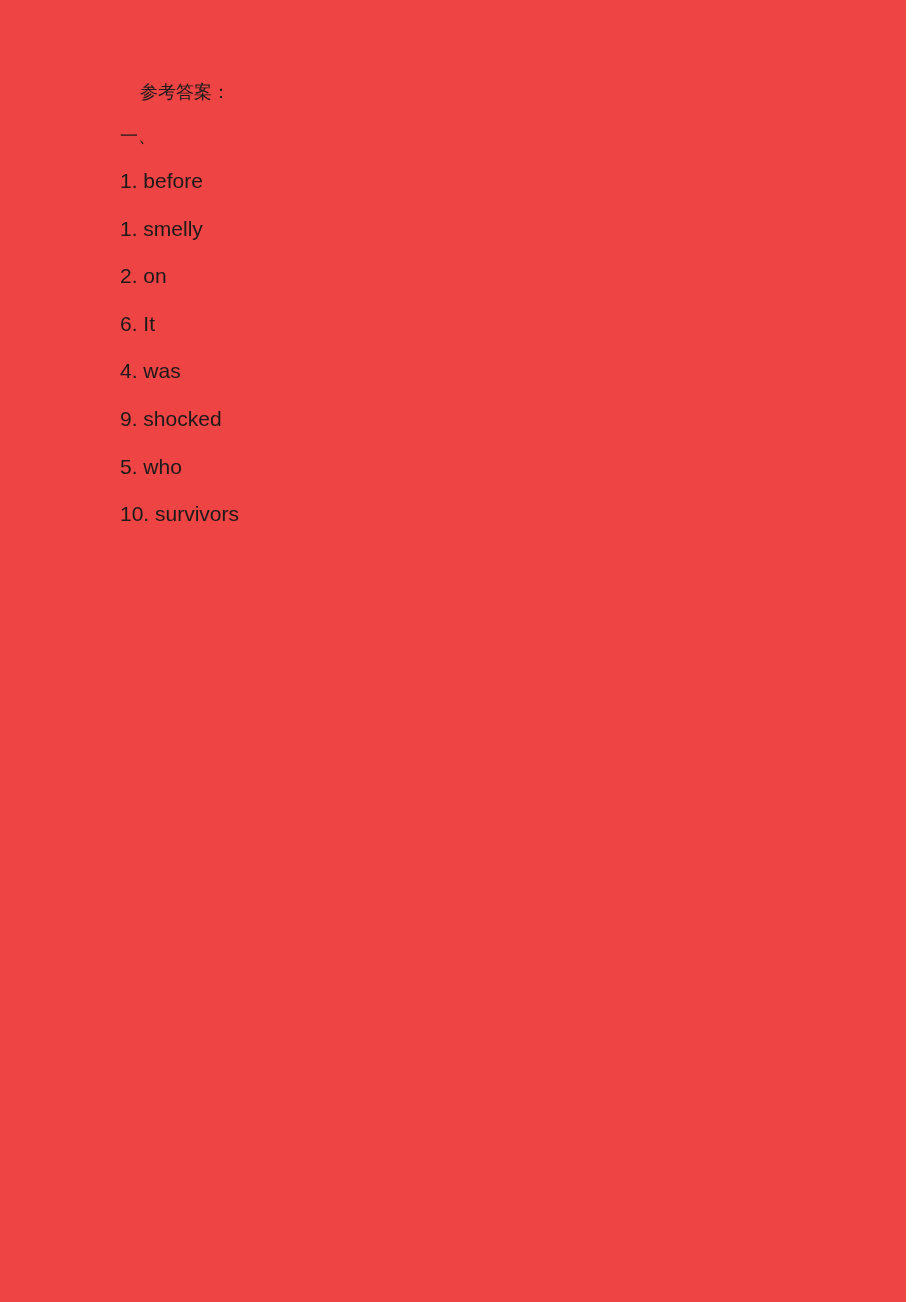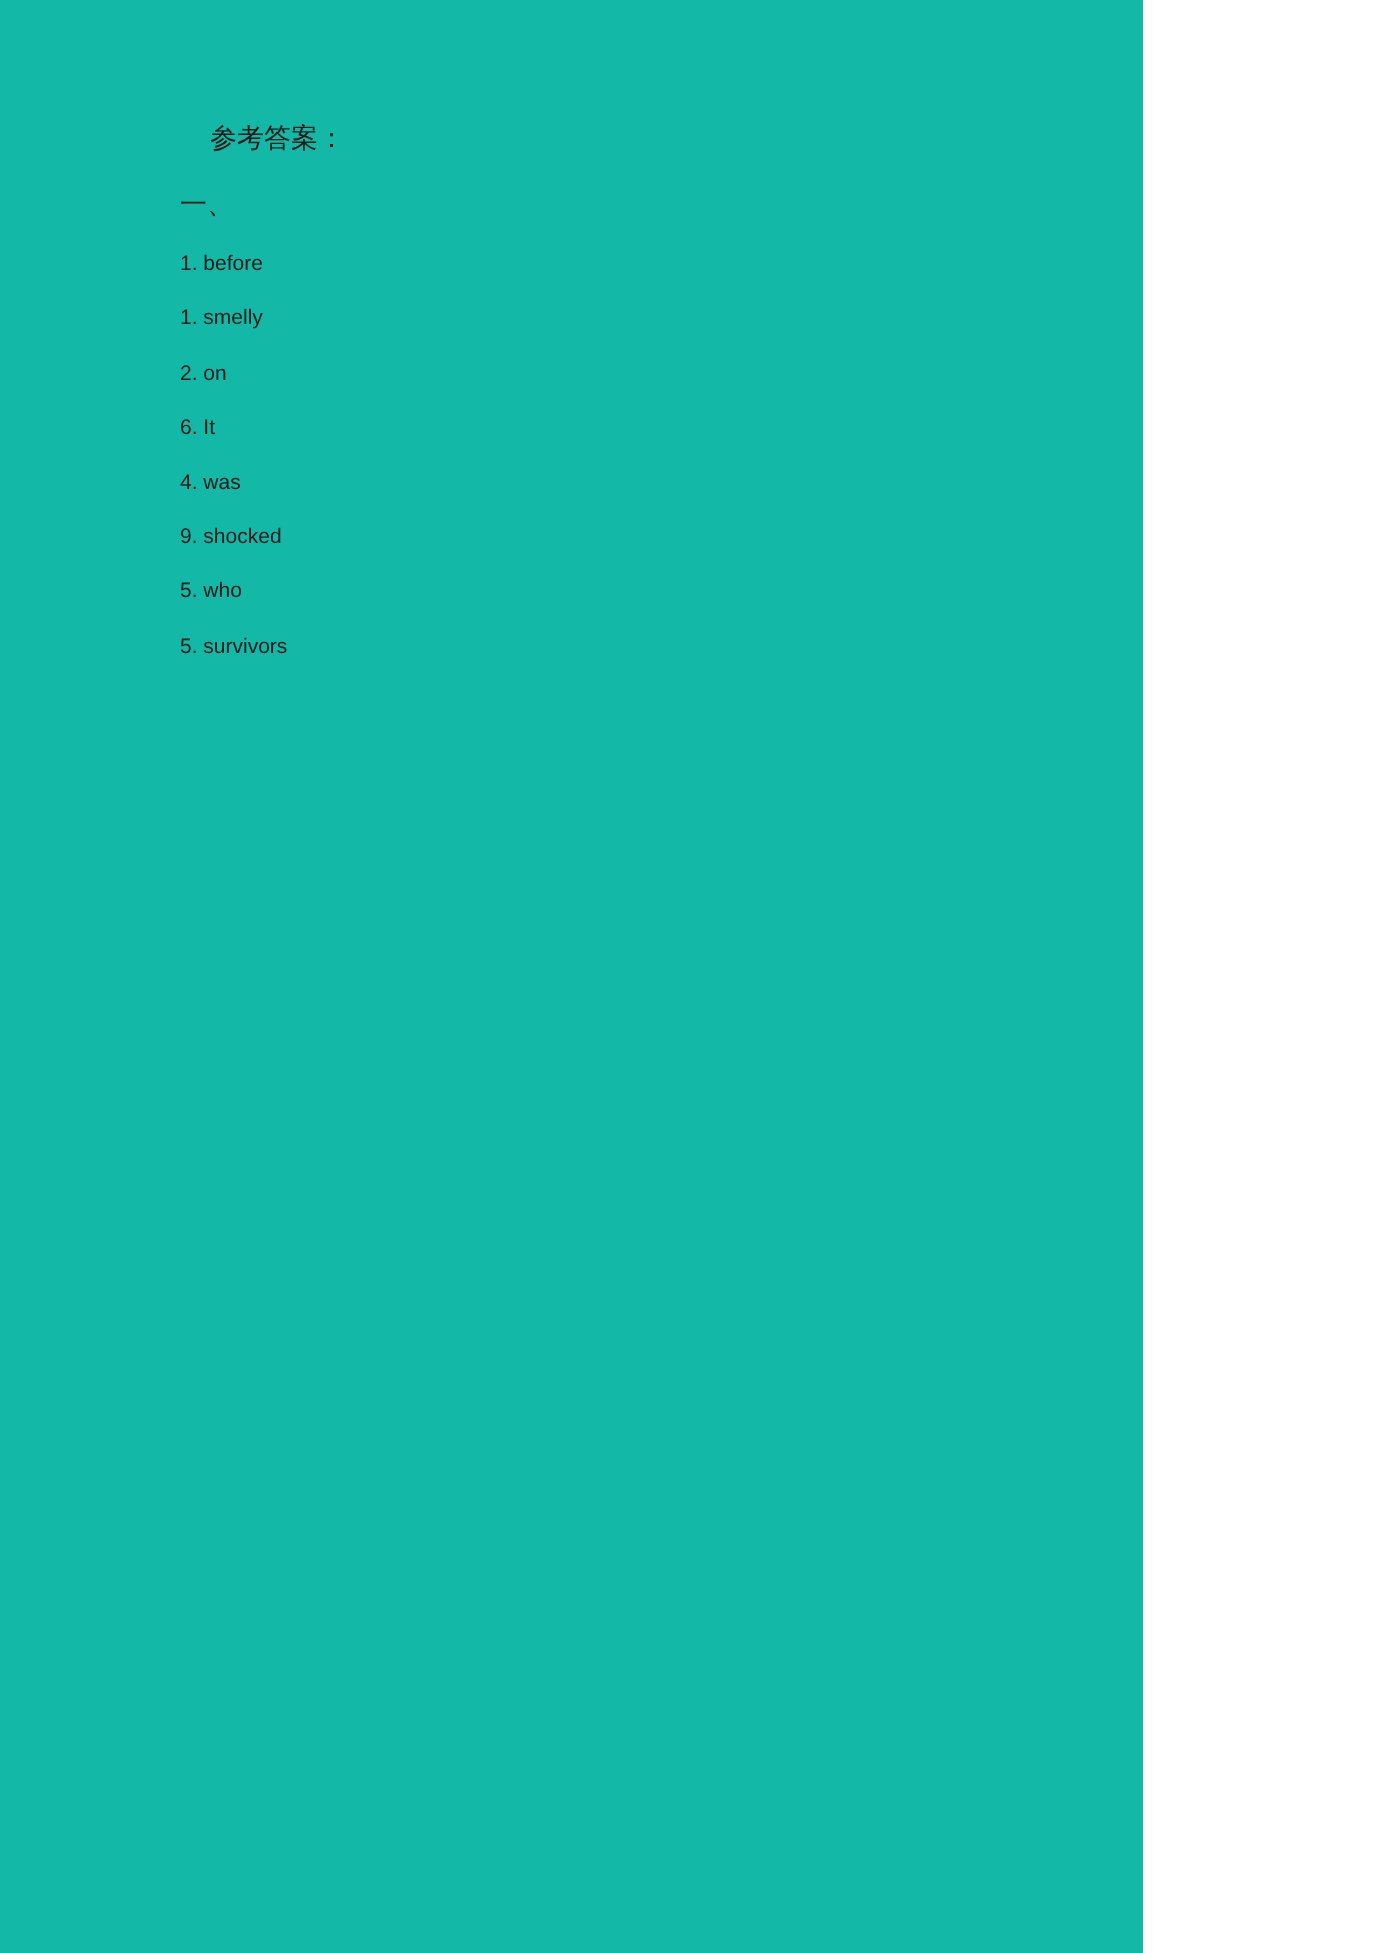--- a/index.html
+++ b/index.html
@@ -11,23 +11,23 @@
     body {
       background-color: #ffffff;
       font-family: "SimSun", "宋体", serif;
       font-size: 18px;
       color: #1a1a1a;
       width: 920px;
       min-height: 1302px;
     }
 
     .page {
-      width: 762px;
+      width: 906px;
       min-height: 1302px;
-      background: #14b8a6;
+      background: #ef4444;
       padding: 80px 120px 80px 120px;
     }
 
     .title {
       font-size: 18px;
       font-family: "SimSun", "宋体", serif;
       margin-bottom: 20px;
       margin-left: 20px;
     }
 
@@ -37,21 +37,21 @@
       margin-bottom: 16px;
     }
 
     .answer-list {
       list-style: none;
       padding: 0;
       margin: 0;
     }
 
     .answer-list li {
-      font-size: 14px;
+      font-size: 21px;
       font-family: Arial, "SimSun", sans-serif;
       margin-bottom: 14px;
       line-height: 1.6;
     }
   </style>
 </head>
 <body>
 
 <div class="page">
 
@@ -60,16 +60,16 @@
   <div class="section-header">一、</div>
 
   <ul class="answer-list">
   <li>1. before</li>
       <li>1. smelly</li>
       <li>2. on</li>
       <li>6. It</li>
       <li>4. was</li>
       <li>9. shocked</li>
       <li>5. who</li>
-      <li>5. survivors</li>
+      <li>10. survivors</li>
     </ul>
 
 </div>
 
 </body></html>

